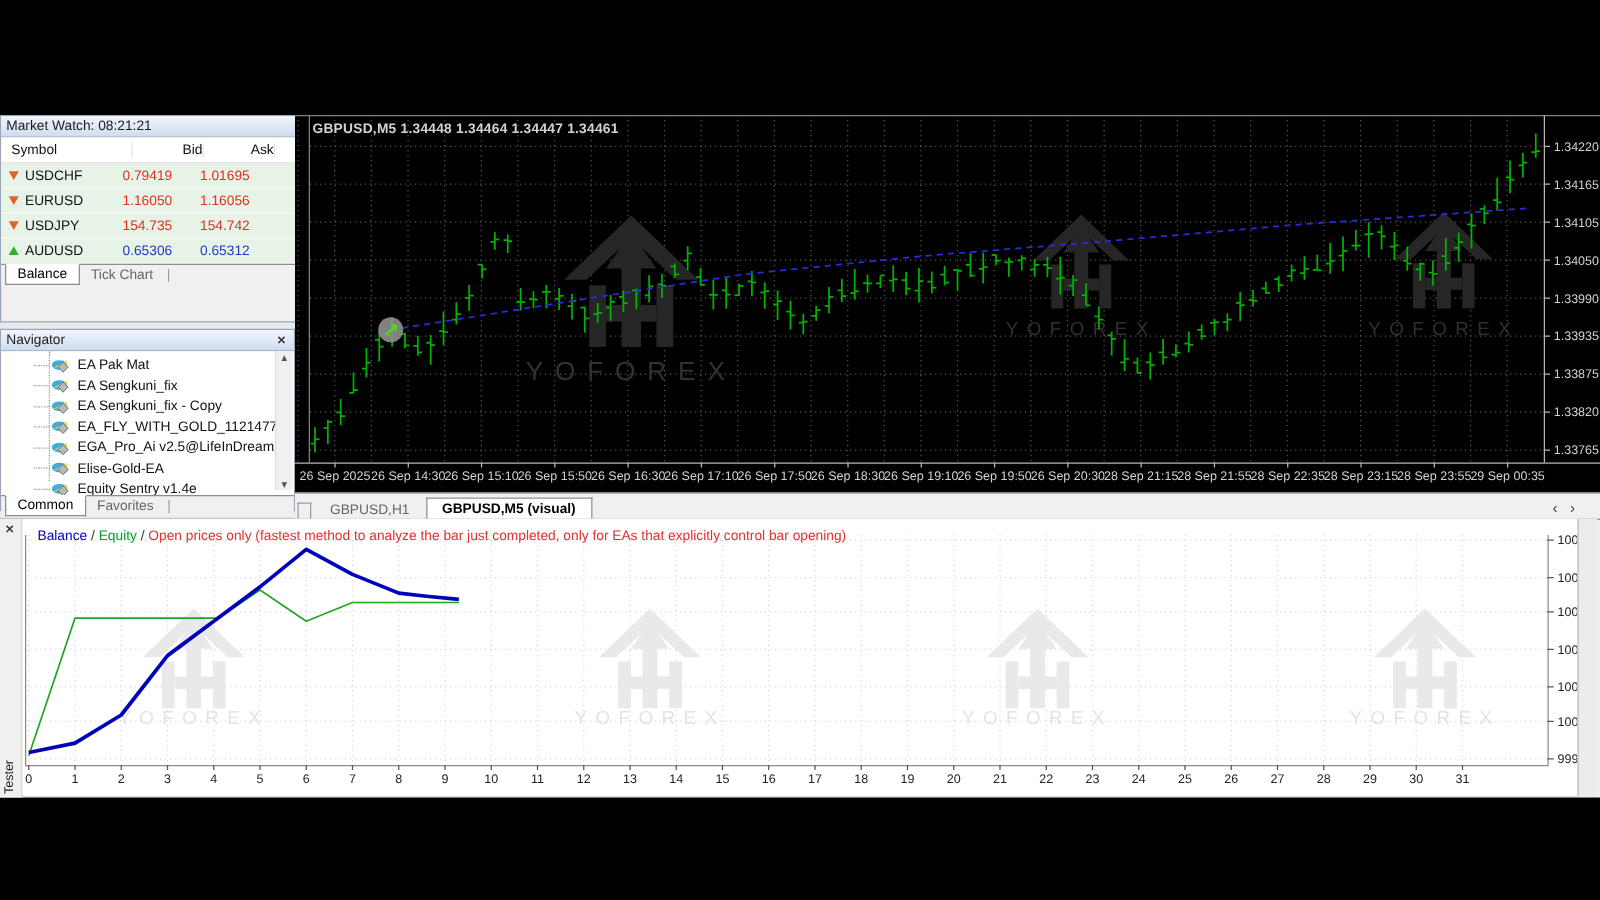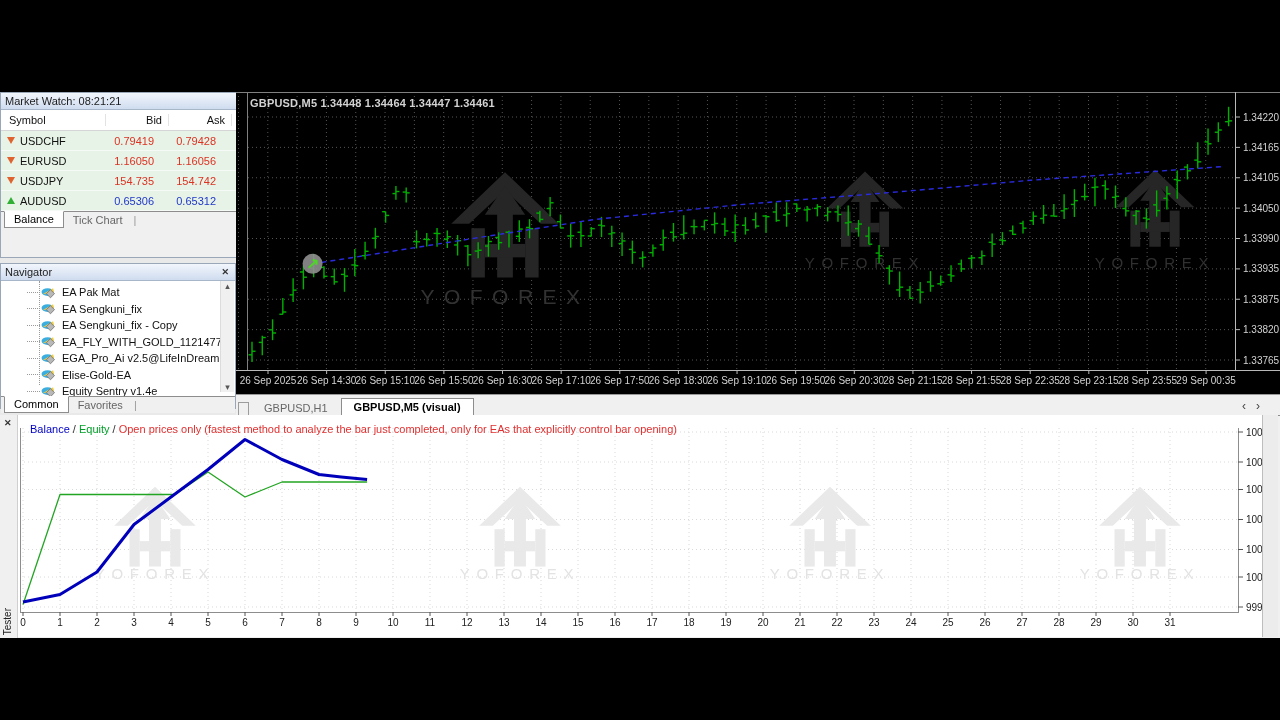--- a/index.html
+++ b/index.html
@@ -10,29 +10,29 @@
   .panel{background:#f0f0f0;border:1px solid #9aa7b8;box-sizing:border-box}
   .ptitle{height:16px;background:linear-gradient(#f2f6fc,#cfdcef);border-bottom:1px solid #a7b6c9;
     display:flex;align-items:center;padding:0 4px;font-size:11px;color:#1c1c1c}
   .ptitle .t{flex:1 1 auto;white-space:nowrap;overflow:hidden}
   .closex{font-size:9px;color:#333;font-weight:bold;padding:0 2px;cursor:default}
   
   #market-watch{left:0;top:92px;width:268px;height:166px}
   .mw-head{height:20px;background:#fff;border-bottom:1px solid #d5d5d5;display:flex;align-items:center;
     font-size:11px;color:#111}
   .mw-head .h-sym{width:96px;padding-left:8px;border-right:1px solid #e3e3e3}
-  .mw-head .h-num{width:56px;text-align:right;padding-right:6px;border-right:1px solid #e3e3e3}
+  .mw-head .h-num{width:56px;text-align:right;border-right:1px solid #e3e3e3}
   #mw-rows{background:#fff}
   .mw-row{height:19px;display:flex;align-items:center;background:#e7f3e7;border-bottom:1px solid #f6faf6;
     font-size:11px;color:#111}
   .mw-row .arr{width:0;height:0;margin:0 5px 0 6px}
   .arr.dn{border-left:4px solid transparent;border-right:4px solid transparent;border-top:7px solid #E0622E}
   .arr.up{border-left:4px solid transparent;border-right:4px solid transparent;border-bottom:7px solid #2FAF34}
   .mw-row .c-sym{width:78px}
-  .mw-row .c-num{width:56px;text-align:right;padding-right:6px}
+  .mw-row .c-num{width:56px;text-align:left;padding-right:6px}
   .mw-row.sel{background:#2A63C5;color:#fff}
   .mw-row.sel .c-num{color:#fff !important}
   .vscroll{position:absolute;right:1px;width:13px;background:#f0f0f0;border-left:1px solid #dcdcdc;
     display:flex;flex-direction:column;justify-content:space-between;align-items:center;font-size:9px;color:#555}
   
   #navigator{left:0;top:263px;width:236px;height:146px}
   #nav-items{background:#fff;height:112px;overflow:hidden;position:relative;padding-top:3px}
   .tree-rail{position:absolute;left:38px;top:0;height:104px;border-left:1px dotted #9a9a9a}
   .tree-item{height:16.5px;display:flex;align-items:center;padding-left:26px;font-size:11px;color:#111;white-space:nowrap}
   .tree-dash{width:13px;border-top:1px dotted #9a9a9a;margin-right:1px}
@@ -79,21 +79,21 @@
   <div class="mw-head">
     <span class="h-sym">Symbol</span>
     <span class="h-num">Bid</span>
     <span class="h-num">Ask</span>
   </div>
   <div id="mw-rows">
       <div class="mw-row">
         <div class="arr dn"></div>
         <div class="c-sym">USDCHF</div>
         <div class="c-num" style="color: rgb(220, 50, 34);">0.79419</div>
-        <div class="c-num" style="color: rgb(220, 50, 34);">0.79428</div>
+        <div class="c-num" style="color: rgb(220, 50, 34);">1.01695</div>
       </div>
       <div class="mw-row">
         <div class="arr dn"></div>
         <div class="c-sym">EURUSD</div>
         <div class="c-num" style="color: rgb(220, 50, 34);">1.16050</div>
         <div class="c-num" style="color: rgb(220, 50, 34);">1.16056</div>
       </div>
       <div class="mw-row">
         <div class="arr dn"></div>
         <div class="c-sym">USDJPY</div>

